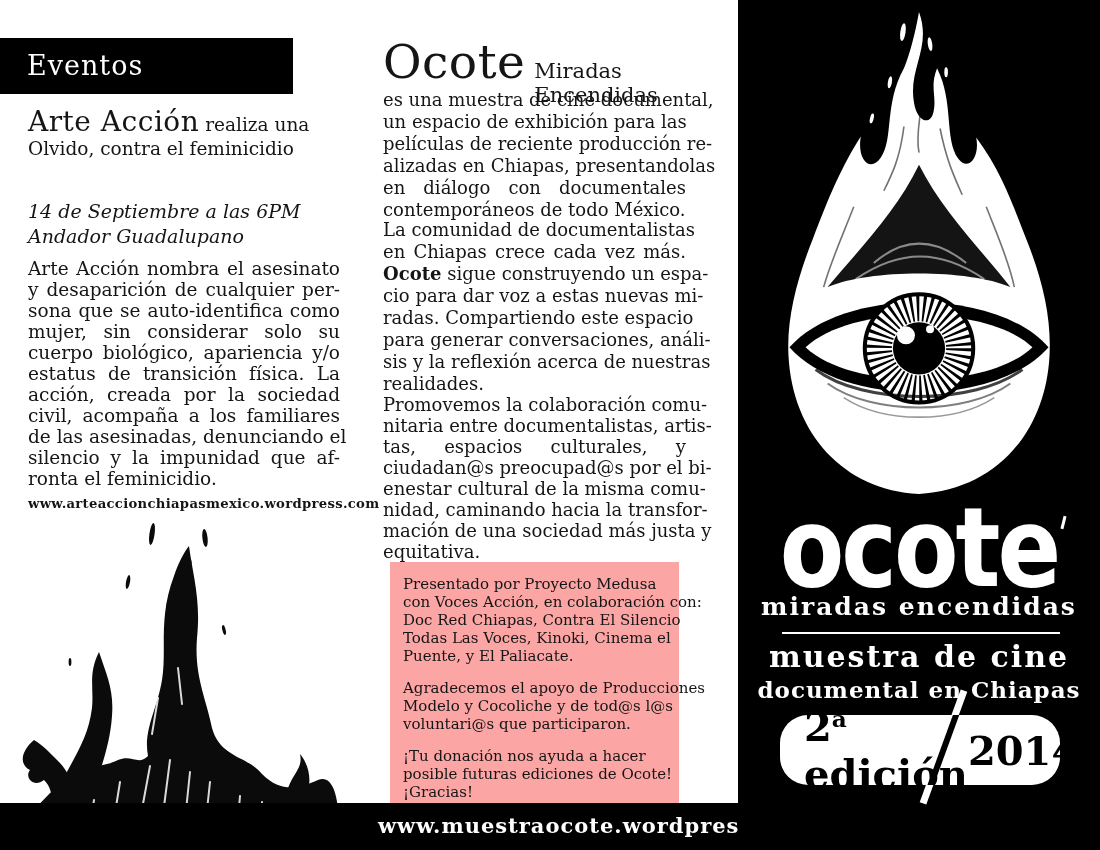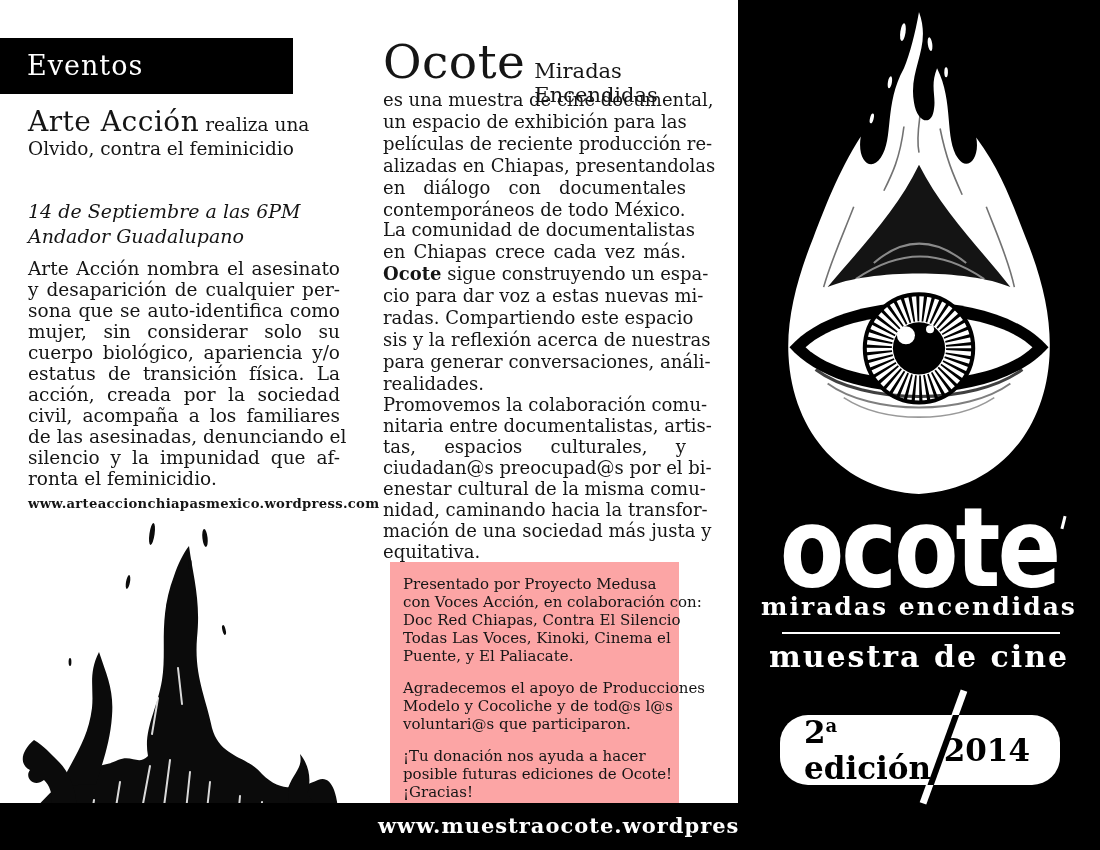--- a/index.html
+++ b/index.html
@@ -68,21 +68,21 @@
   }
   .divider { left:44px; top:632px; width:278px; height:2px; background:#fff; }
   .sub1 { left:0; top:639px; width:100%; text-align:center; color:#fff; font-size:30px; font-weight:bold; letter-spacing:2px; }
   .sub2 { left:0; top:676px; width:100%; text-align:center; color:#fff; font-size:23px; font-weight:bold; letter-spacing:1px; }
 
   .slash-white { left:202px; top:687px; width:7px; height:120px; background:#fff; transform:rotate(20deg); z-index:1; }
   .edition-box {
     left:42px; top:715px; width:280px; height:70px; background:#fff; color:#000;
     z-index:2; overflow:hidden;
     display:flex; align-items:center; justify-content:space-between;
-    padding:0 30px 0 24px; font-size:31px; font-weight:bold;border-radius:28px;
+    padding:0 30px 0 24px; font-size:40px; font-weight:bold;border-radius:28px;
   }
   .edition-box sup { font-size:58%; vertical-align:super; }
   .slash-black { position:absolute; left:160px; top:-6px; width:6px; height:84px; background:#000; transform:rotate(20deg); }
 </style>
 </head>
 <body>
 
 <div class="abs ev-header">
   <span>Eventos impunidad</span>
 </div>
@@ -160,22 +160,22 @@
   <div class="jl">en diálogo con documentales</div>
   <div class="jl-last">contemporáneos de todo México.</div>
 </div>
 
 <div class="abs mid-p p2">
   <div class="jl">La comunidad de documentalistas</div>
   <div class="jl">en Chiapas crece cada vez más.</div>
   <div class="jl"><b>Ocote</b><span> sigue construyendo un espa-</span></div>
   <div class="jl">cio para dar voz a estas nuevas mi-</div>
   <div class="jl">radas. Compartiendo este espacio</div>
+  <div class="jl">para generar conversaciones, análi-</div>
   <div class="jl">sis y la reflexión acerca de nuestras</div>
-  <div class="jl">para generar conversaciones, análi-</div>
   <div class="jl-last">realidades.</div>
 </div>
 
 <div class="abs mid-p p3">
   <div class="jl">Promovemos la colaboración comu-</div>
   <div class="jl">nitaria entre documentalistas, artis-</div>
   <div class="jl">tas, espacios culturales, y</div>
   <div class="jl">ciudadan@s preocupad@s por el bi-</div>
   <div class="jl">enestar cultural de la misma comu-</div>
   <div class="jl">nidad, caminando hacia la transfor-</div>
@@ -242,20 +242,21 @@
       <path d="M74,376 C118,408 212,408 256,376" stroke-width="2" opacity="0.5"></path>
       <path d="M90,390 C130,416 200,416 240,390" stroke-width="1.6" opacity="0.4"></path>
     </g>
   </svg>
 
   <div class="abs logo">ocote</div>
   <div class="abs logo-mark"></div>
   <div class="abs tagline">miradas encendidas</div>
   <div class="abs divider"></div>
   <div class="abs sub1">muestra de cine</div>
+  <div class="abs sub2">documental en Chiapas</div>
 
   <div class="abs slash-white"></div>
   <div class="abs edition-box">
     <span><span>2</span><sup>a</sup> <span>edición</span></span>
     <span>2014</span>
     <span class="slash-black"></span>
   </div>
 </div>
 
 </body></html>

